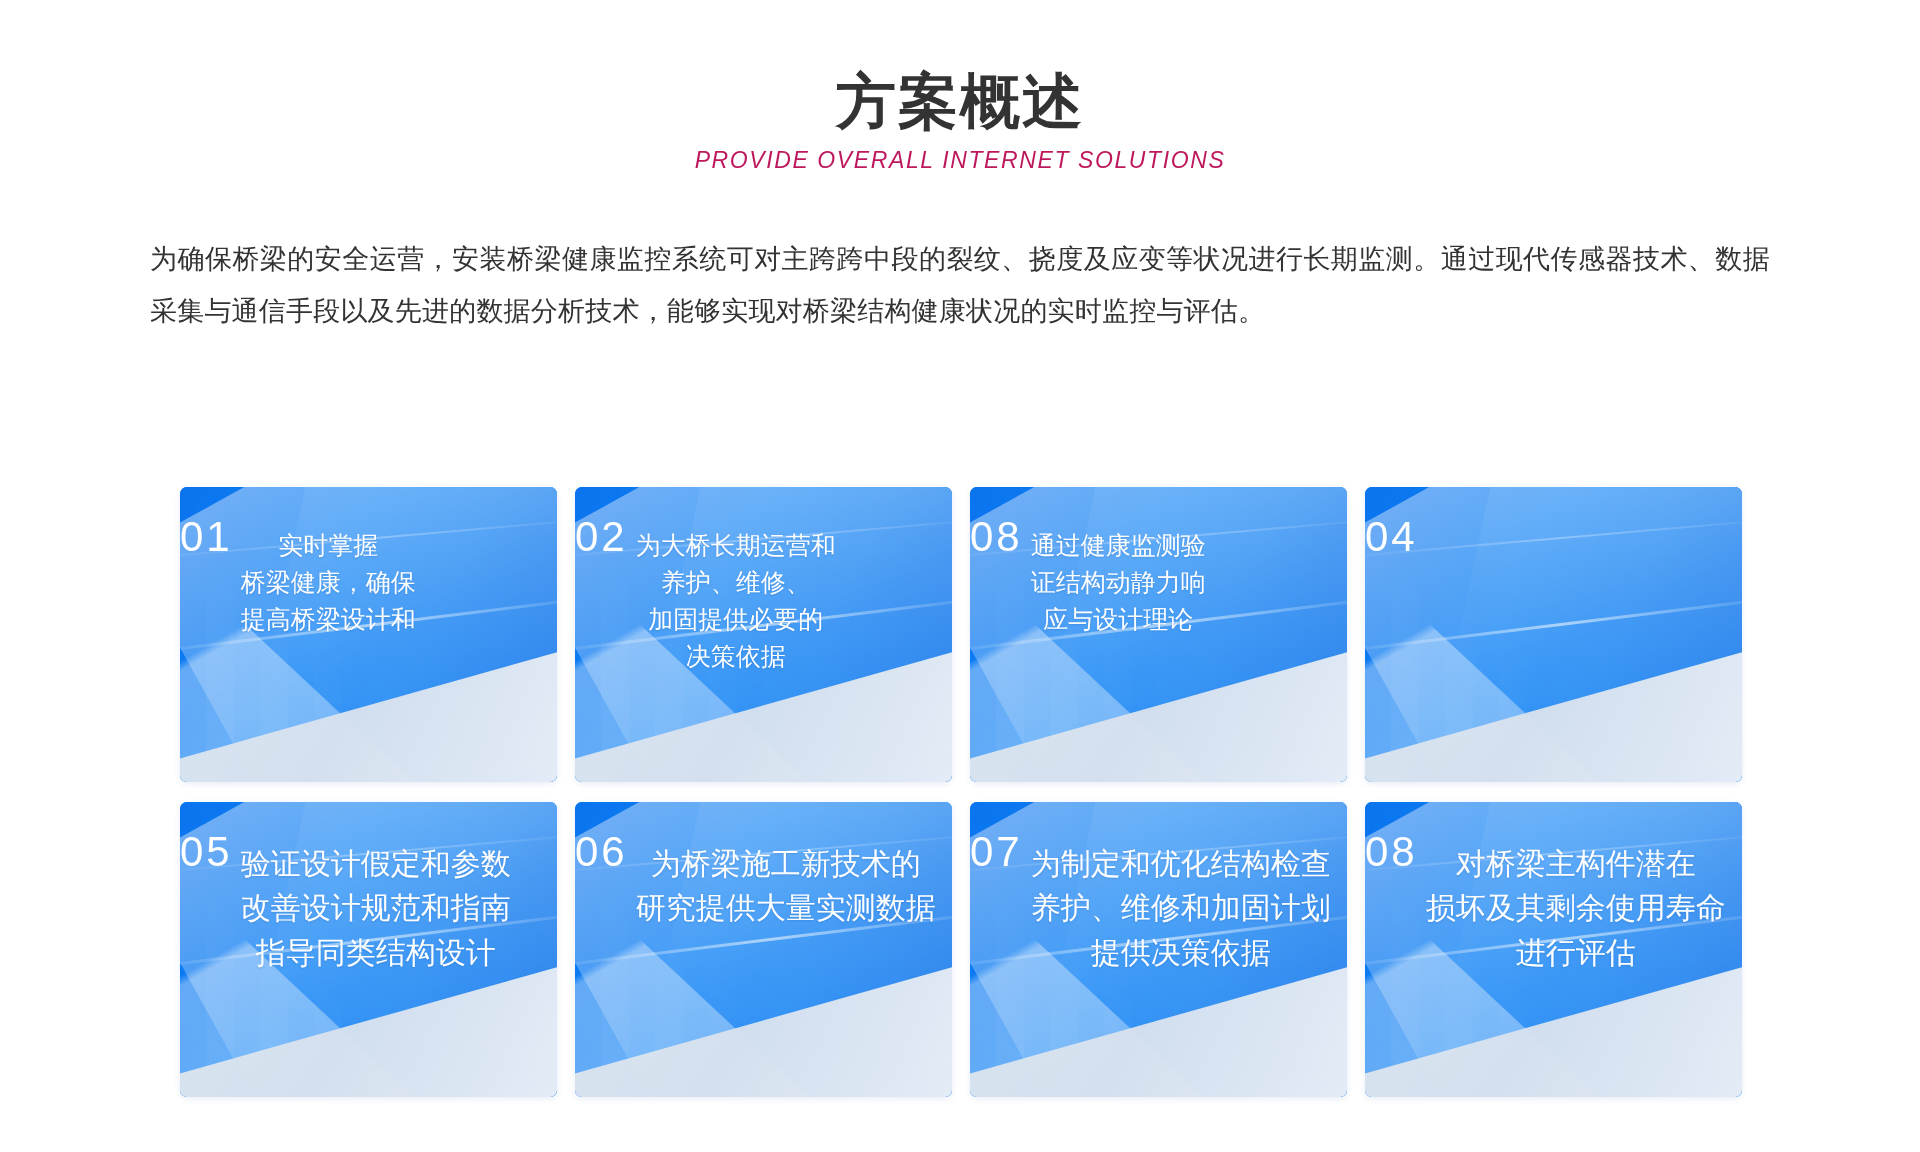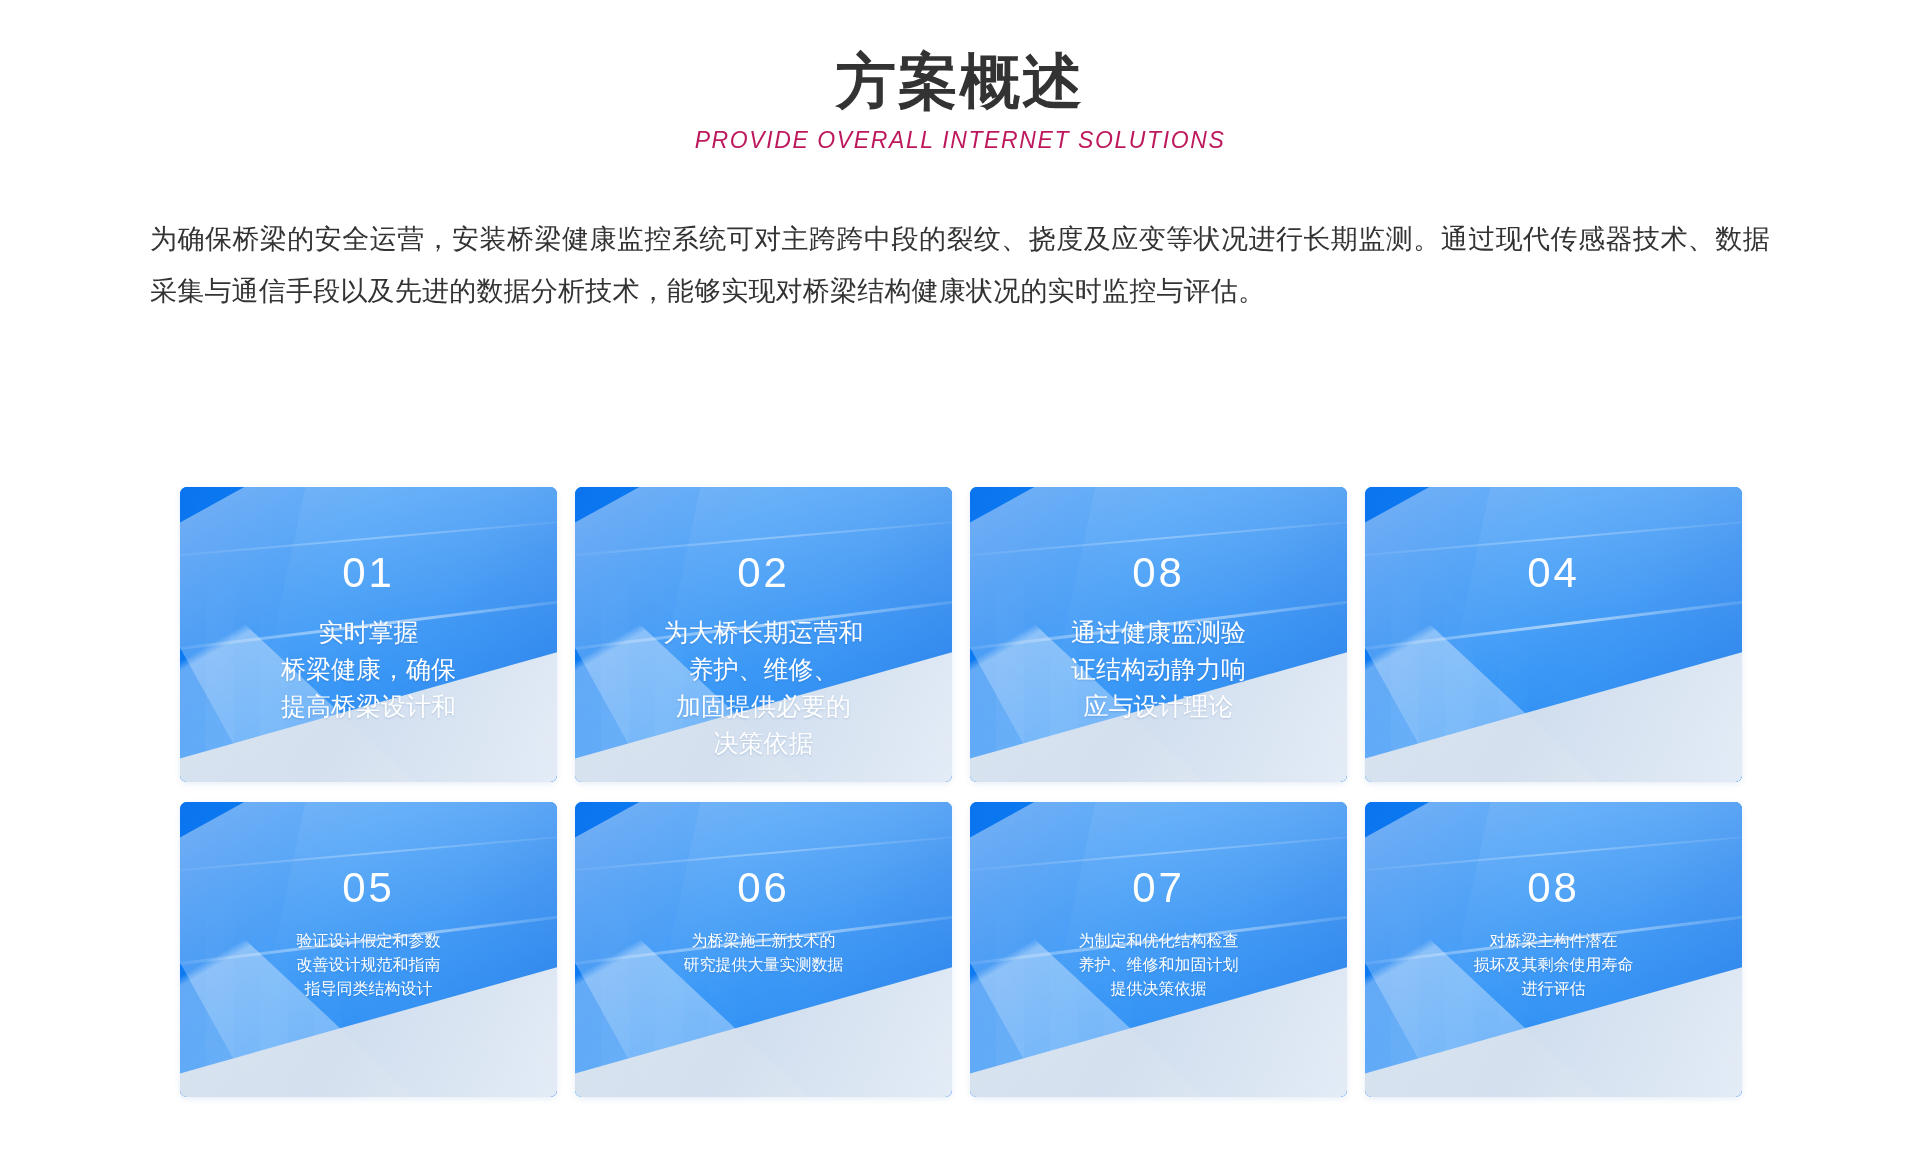--- a/index.html
+++ b/index.html
@@ -5,21 +5,21 @@
   * { margin:0; padding:0; box-sizing:border-box; }
   html, body {
     width:1920px; height:1152px;
     background:#ffffff;
     font-family:"Liberation Sans", "DejaVu Sans", sans-serif;
     overflow:hidden;
   }
   .page { position:relative; width:1920px; height:1152px; background:#fff; }
 
   
-  .header { padding-top:48px; text-align:center; }
+  .header { padding-top:68px; text-align:center; }
   .page-title {
     font-size:60px;
     font-weight:700;
     color:#333333;
     letter-spacing:2px;
     line-height:1.12;
   }
   .page-subtitle {
     margin-top:12px;
     font-size:23px;
@@ -116,43 +116,42 @@
     background:linear-gradient(200deg, rgba(255,255,255,0.14), rgba(255,255,255,0));
     transform:rotate(12deg);
   }
 
   .card-content {
     position:relative;
     z-index:5;
     height:100%;
     padding-top:24px;
     display:flex;
-    flex-direction:column;
-    align-items:center;
-    margin-top:36px;
+    flex-direction:row;
+    align-items:flex-start;
   }
   .card-number {
     font-size:42px;
     font-weight:300;
     color:#ffffff;
     letter-spacing:3px;
     line-height:1.22;
   }
   .card-text {
     margin-top:16px;
     font-size:25px;
     font-weight:500;
     color:#ffffff;
     line-height:1.48;
     text-align:center;
     white-space:pre-line;
     text-shadow:0 1px 2px rgba(10,60,140,0.18);
     padding:0 8px;
   }
-  .card-text.compact { font-size:16px; }
+  .card-text.compact { font-size:30px; }
 </style>
 </head>
 <body>
 
 <div class="page">
 
   <div class="header">
     <h1 class="page-title">方案概述</h1>
     <div class="page-subtitle">PROVIDE OVERALL INTERNET SOLUTIONS</div>
   </div>

